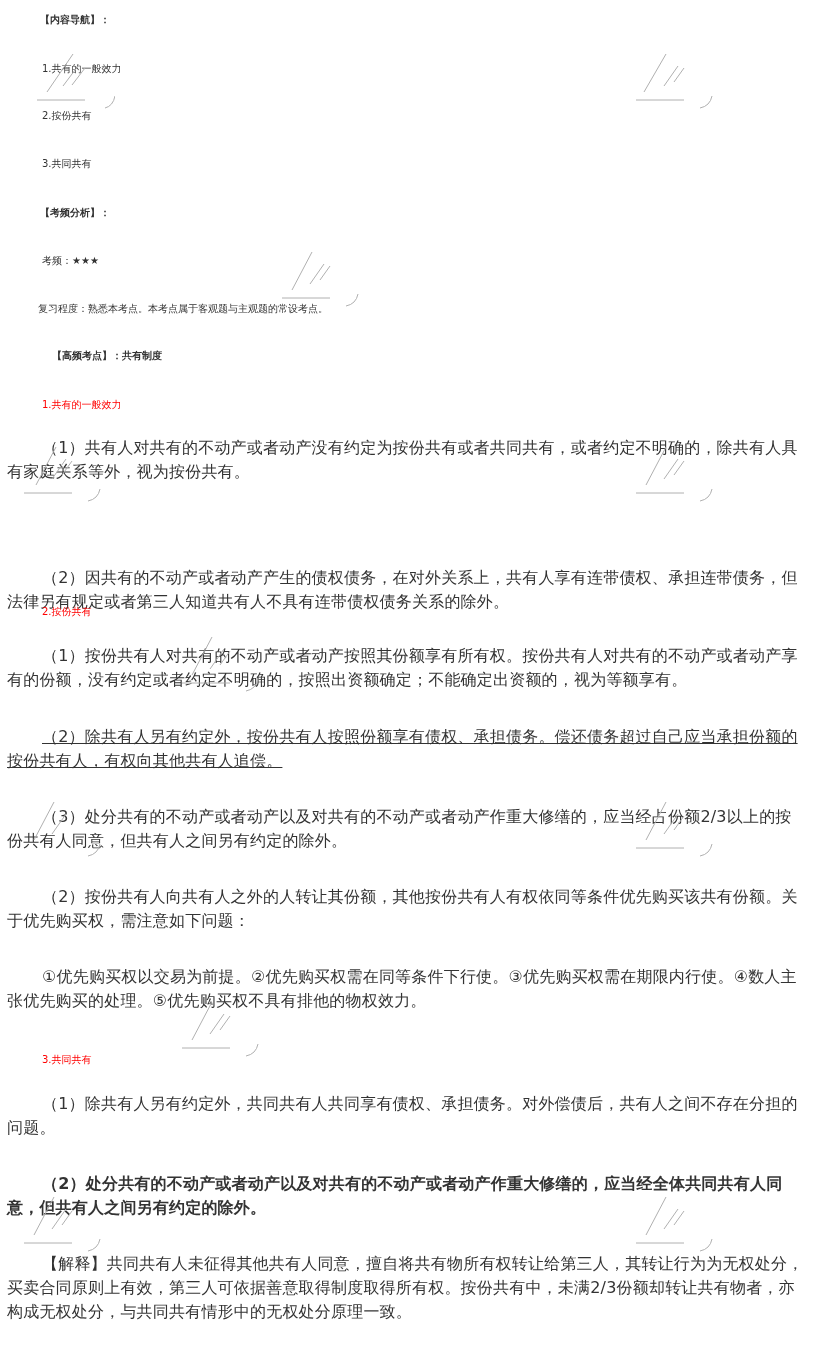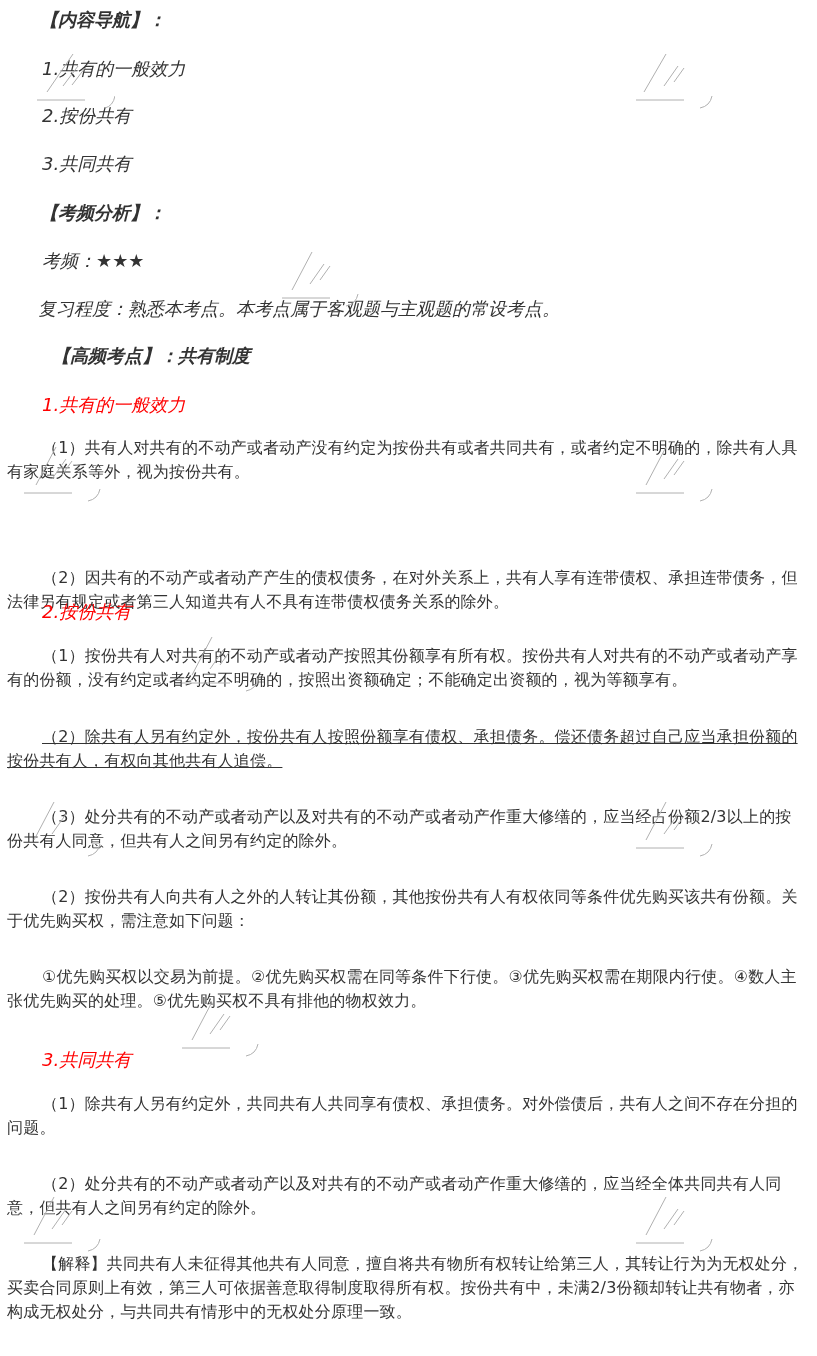--- a/index.html
+++ b/index.html
@@ -19,23 +19,22 @@
     .doc {
       position: absolute;
       left: 0;
       top: 0;
       width: 817px;
     }
     .line {
       position: absolute;
       left: 0;
       white-space: nowrap;
-      font-size: 18px;
+      font-size: 10px;
       line-height: 20px;
-      font-style: italic;
     }
     .para {
       position: absolute;
       left: 7px;
       width: 800px;
       font-size: 16px;
       line-height: 24px;
       text-indent: 35px;
       letter-spacing: 0.2px;
     }
@@ -75,21 +74,21 @@
 
   <div class="line red" style="top:602px; left:42px;">2.按份共有</div>
   <div class="para" style="top:644px;">（1）按份共有人对共有的不动产或者动产按照其份额享有所有权。按份共有人对共有的不动产或者动产享有的份额，没有约定或者约定不明确的，按照出资额确定；不能确定出资额的，视为等额享有。</div>
   <div class="para" style="top:725px;text-decoration:underline;">（2）除共有人另有约定外，按份共有人按照份额享有债权、承担债务。偿还债务超过自己应当承担份额的按份共有人，有权向其他共有人追偿。</div>
   <div class="para" style="top:805px;">（3）处分共有的不动产或者动产以及对共有的不动产或者动产作重大修缮的，应当经占份额2/3以上的按份共有人同意，但共有人之间另有约定的除外。</div>
   <div class="para" style="top:885px;">（2）按份共有人向共有人之外的人转让其份额，其他按份共有人有权依同等条件优先购买该共有份额。关于优先购买权，需注意如下问题：</div>
   <div class="para" style="top:965px;">①优先购买权以交易为前提。②优先购买权需在同等条件下行使。③优先购买权需在期限内行使。④数人主张优先购买的处理。⑤优先购买权不具有排他的物权效力。</div>
 
   <div class="line red" style="top:1050px; left:42px;">3.共同共有</div>
   <div class="para" style="top:1092px;">（1）除共有人另有约定外，共同共有人共同享有债权、承担债务。对外偿债后，共有人之间不存在分担的问题。</div>
-  <div class="para" style="top:1172px;">（2）处分共有的不动产或者动产以及对共有的不动产或者动产作重大修缮的，应当经全体共同共有人同意，但共有人之间另有约定的除外。</div>
+  <div class="para" style="top:1172px;font-weight:bold;">（2）处分共有的不动产或者动产以及对共有的不动产或者动产作重大修缮的，应当经全体共同共有人同意，但共有人之间另有约定的除外。</div>
 
   <div class="para" style="top:1252px;"><span>【解释】</span><span>共同共有人未征得其他共有人同意，擅自将共有物所有权转让给第三人，其转让行为为无权处分，买卖合同原则上有效，第三人可依据善意取得制度取得所有权。按份共有中，未满2/3份额却转让共有物者，亦构成无权处分，与共同共有情形中的无权处分原理一致。</span></div>
 
 </div>
 
 <svg class="wm" style="left:35px; top:52px;" viewBox="0 0 80 60">
   <g fill="none" stroke="#b0b0b0" stroke-width="1">
     <path d="M38 2 L12 40"></path>
       <path d="M43 14 L28 34"></path>
       <path d="M50 16 L37 33"></path>

